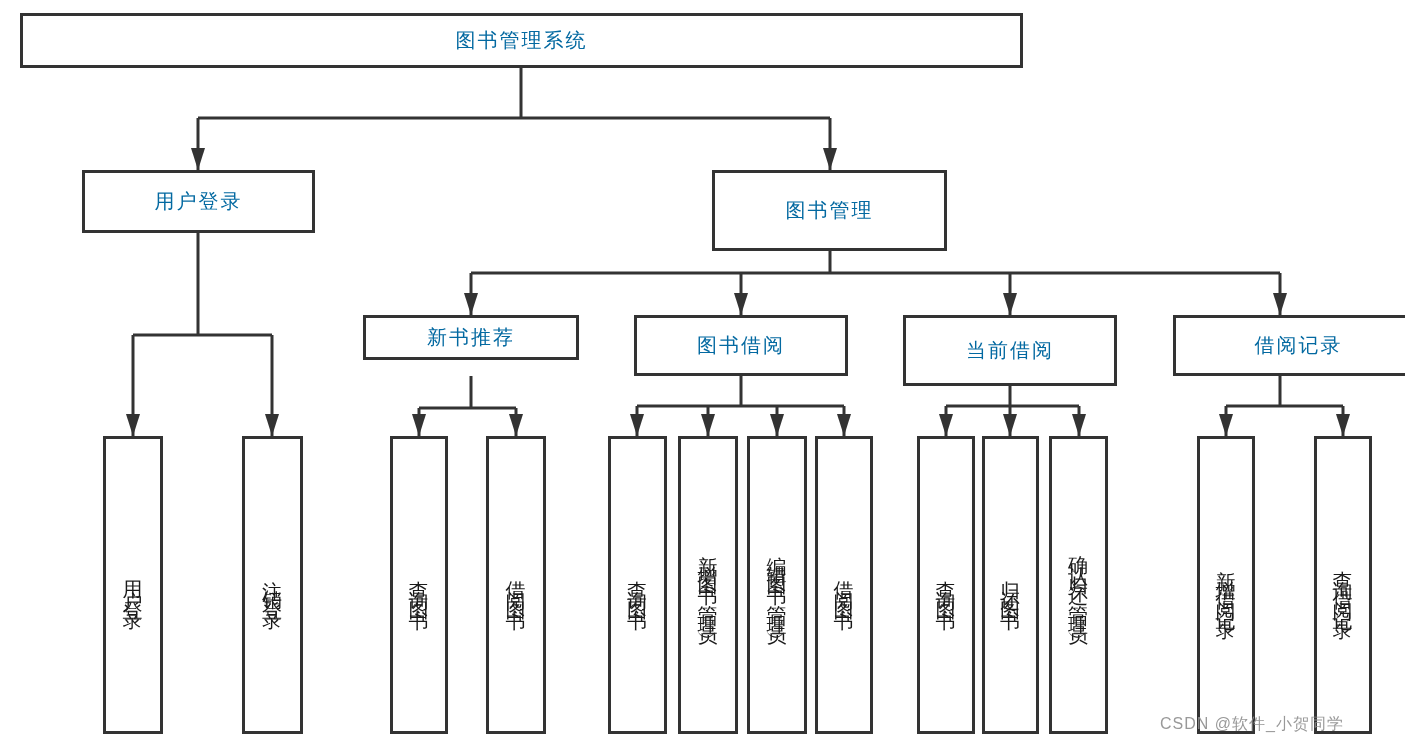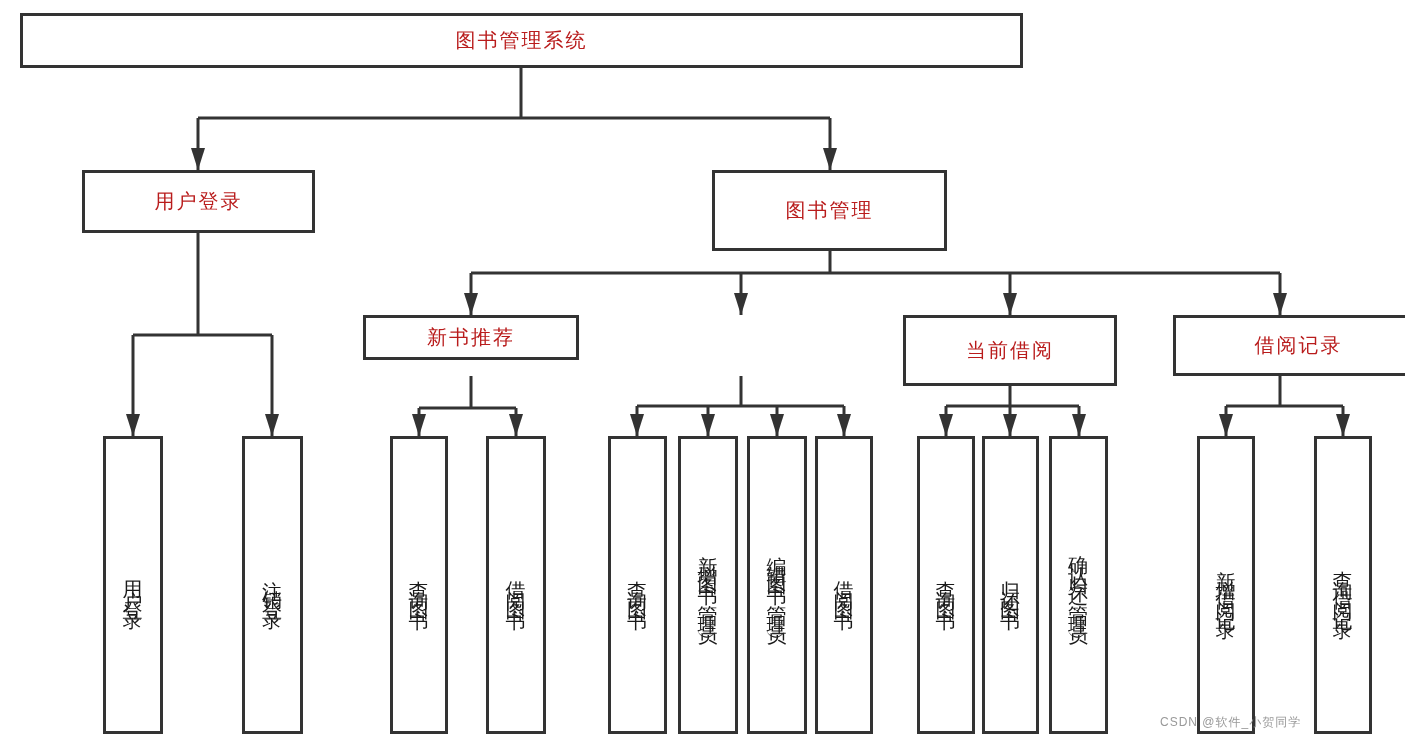--- a/index.html
+++ b/index.html
@@ -14,21 +14,21 @@
   #connectors {
     position: absolute;
     left: 0; top: 0;
     width: 1405px; height: 747px;
   }
   .node {
     position: absolute;
     box-sizing: border-box;
     background: #ffffff;
     border: 3px solid #333333;
-    color: #b91c1c;
+    color: #0369a1;
     display: flex;
     align-items: center;
     justify-content: center;
     font-size: 20px;
     letter-spacing: 2px;
     white-space: nowrap;
   }
   .vnode {
     position: absolute;
     box-sizing: border-box;
@@ -41,21 +41,21 @@
     font-size: 20px;
     writing-mode: vertical-rl;
     text-orientation: mixed;
     letter-spacing: 10px;
     line-height: 1;
   }
   #watermark {
     position: absolute;
     left: 1160px;
     top: 714px;
-    font-size: 12px;
+    font-size: 16px;
     letter-spacing: 1px;
     color: #8e8e8e;
     opacity: 0.9;
     white-space: nowrap;
     z-index: 3;
   }
 </style>
 </head>
 <body>
 
@@ -105,20 +105,21 @@
       <path d="M1343,406 V436"></path>
     </g>
   </svg>
 
   <div class="node" style="left:20px; top:13px; width:1003px; height:55px">图书管理系统</div>
 
   <div class="node" style="left:82px; top:170px; width:233px; height:63px">用户登录</div>
   <div class="node" style="left:712px; top:170px; width:235px; height:81px">图书管理</div>
 
   <div class="node" style="left:363px; top:315px; width:216px; height:45px">新书推荐</div>
+  <div class="node" style="left:634px; top:315px; width:214px; height:61px">图书借阅</div>
   <div class="node" style="left:903px; top:315px; width:214px; height:71px">当前借阅</div>
   <div class="node" style="left:1173px; top:315px; width:251px; height:61px">借阅记录</div>
 
   <div class="vnode" style="left:103px; top:436px; width:60px; height:298px">用户登录</div>
   <div class="vnode" style="left:242px; top:436px; width:61px; height:298px">注销登录</div>
 
   <div class="vnode" style="left:390px; top:436px; width:58px; height:298px">查询图书</div>
   <div class="vnode" style="left:486px; top:436px; width:60px; height:298px">借阅图书</div>
 
   <div class="vnode" style="left:608px; top:436px; width:59px; height:298px">查询图书</div>

